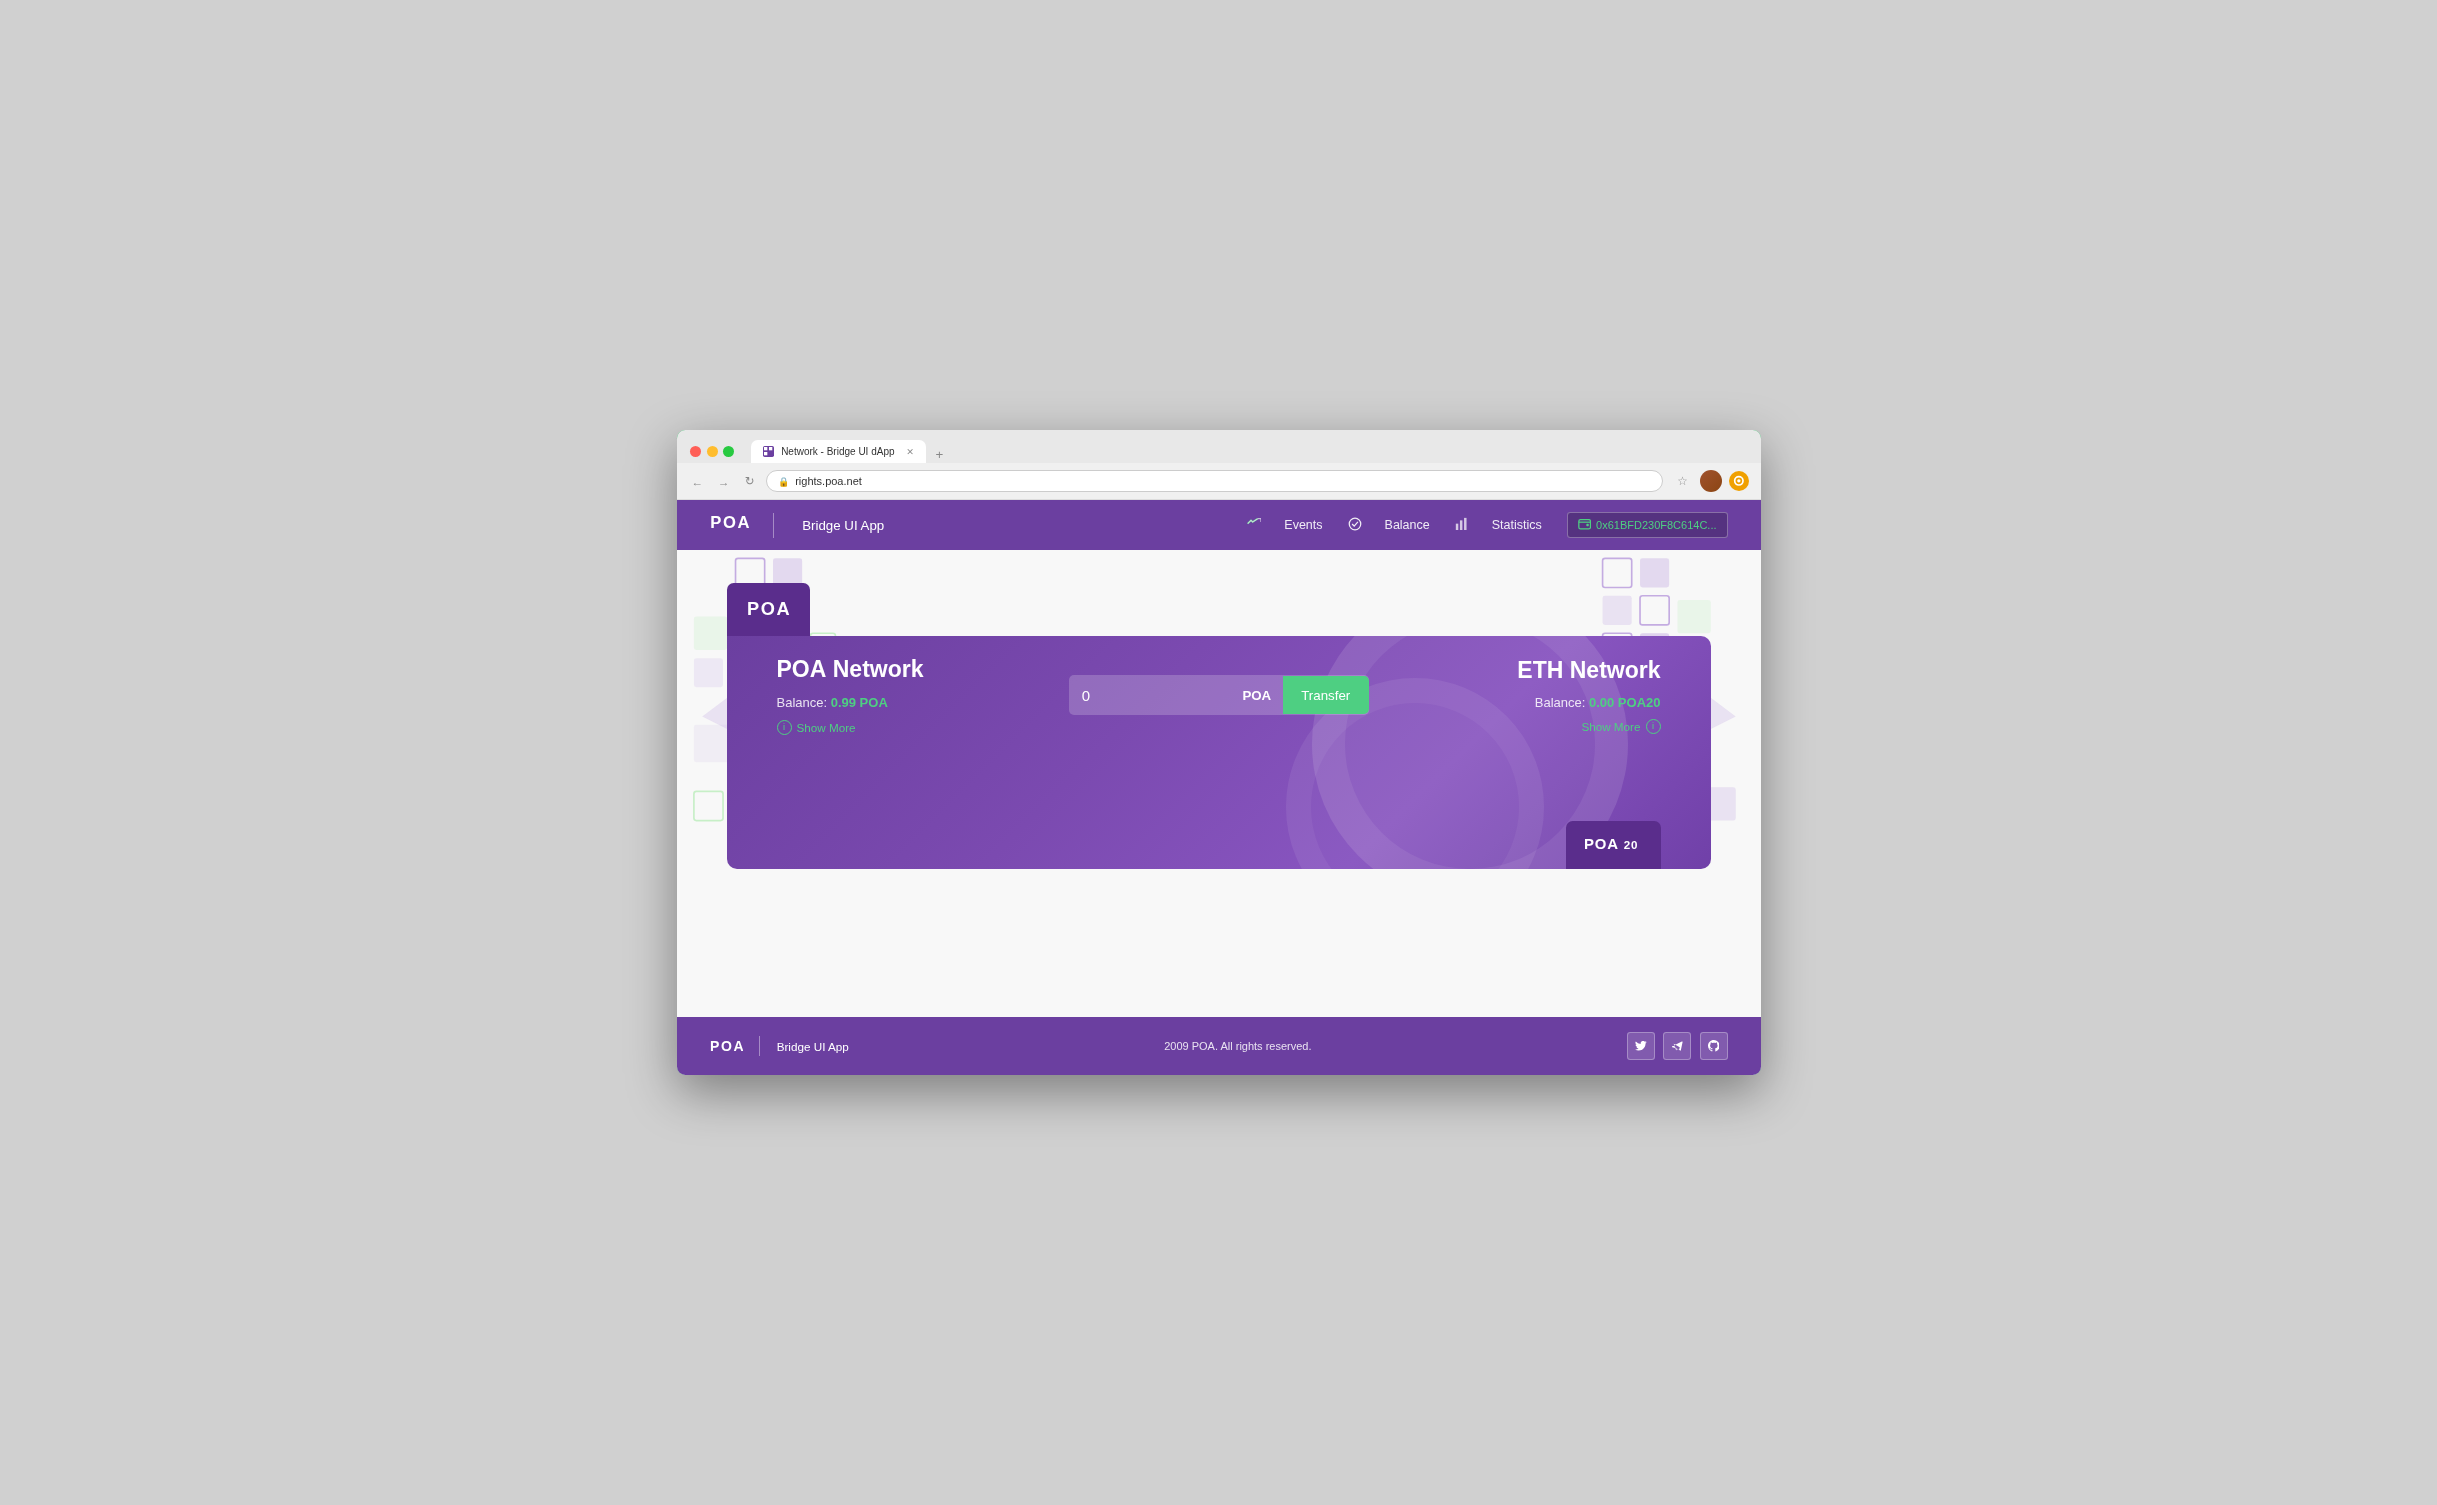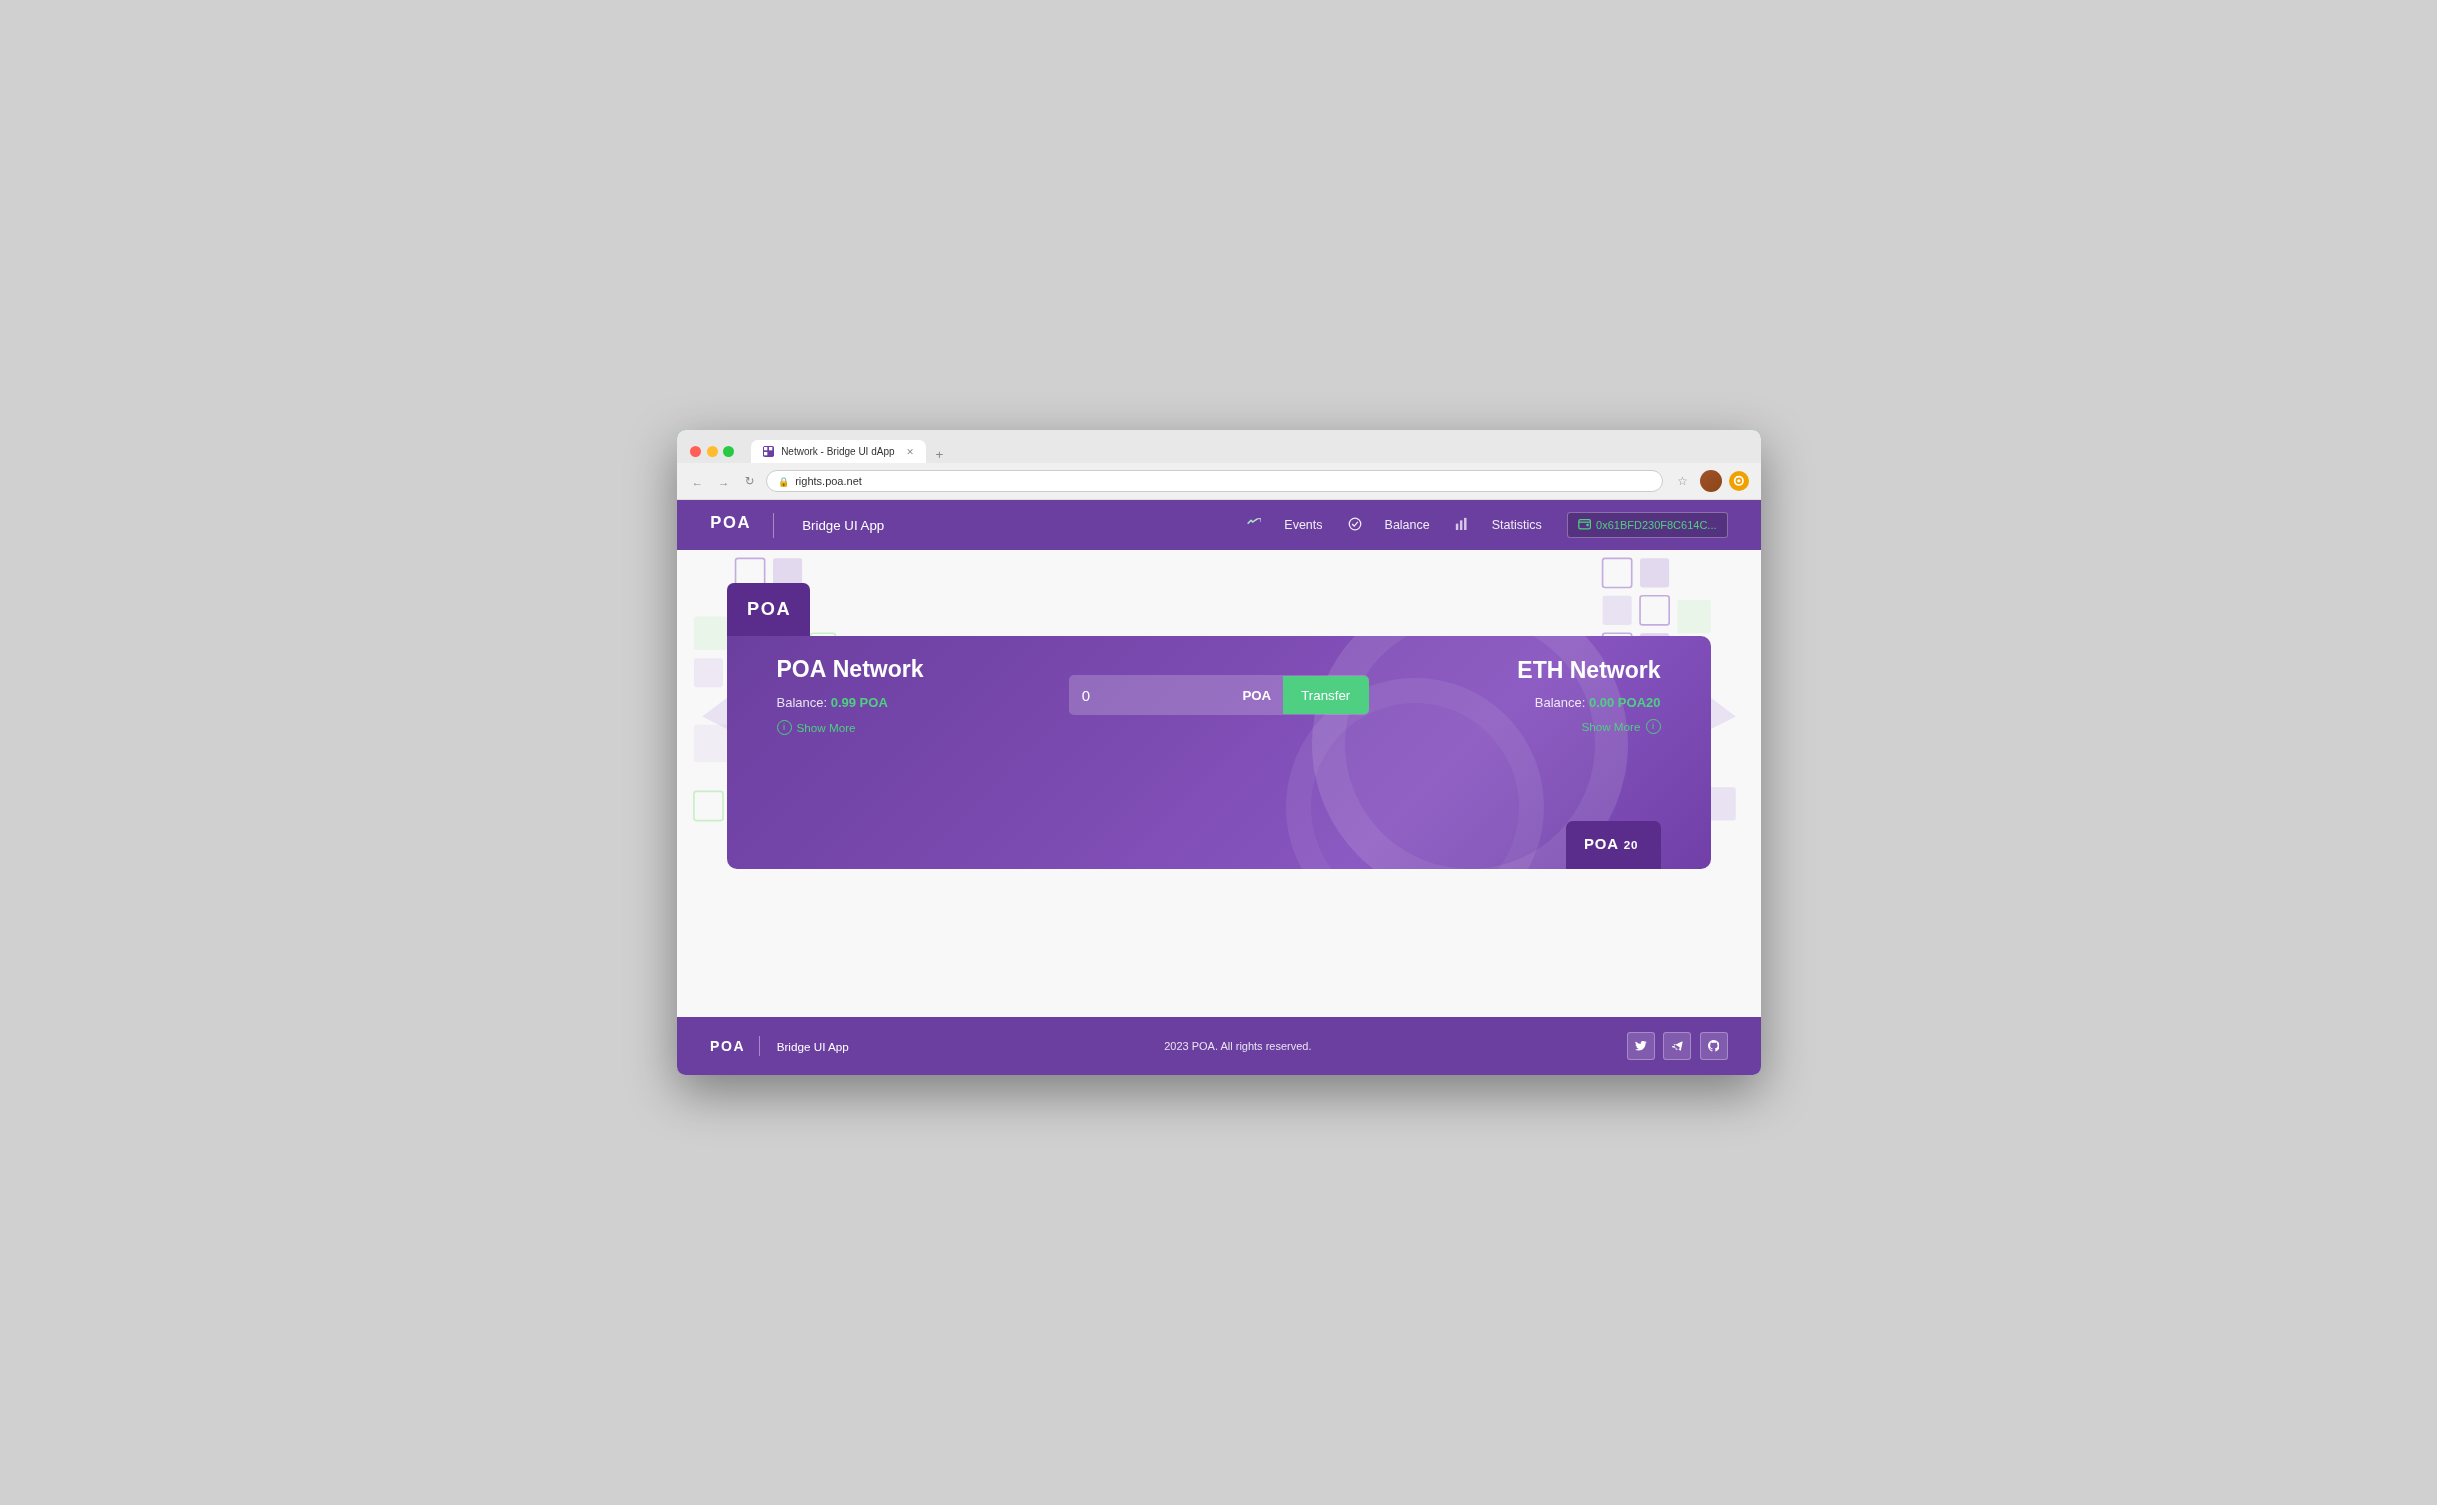--- a/index.html
+++ b/index.html
@@ -702,21 +702,21 @@
 
     <footer class="app-footer">
       <div class="footer-logo">
         <svg width="33" height="15" viewBox="0 0 40 18" fill="none">
           <text x="0" y="15" font-family="sans-serif" font-weight="900" font-size="17" fill="white" letter-spacing="2">POA</text>
         </svg>
         <div class="footer-divider"></div>
         <span style="color:white;font-size:11.7px;">Bridge UI App</span>
       </div>
       <div class="footer-center">
-        <span>2023 POA. All rights reserved.</span>
+        <span>2009 POA. All rights reserved.</span>
       </div>
       <div class="footer-social">
         <div class="social-btn">
           <svg width="11.7" height="10" viewBox="0 0 14 12" fill="white">
             <path d="M14 1.42a5.77 5.77 0 0 1-1.65.45A2.89 2.89 0 0 0 13.62.21a5.77 5.77 0 0 1-1.83.7A2.88 2.88 0 0 0 6.88 3.6a8.17 8.17 0 0 1-5.93-3A2.88 2.88 0 0 0 1.84 4.44a2.87 2.87 0 0 1-1.3-.36v.04a2.88 2.88 0 0 0 2.31 2.82 2.9 2.9 0 0 1-1.3.05 2.88 2.88 0 0 0 2.69 2A5.78 5.78 0 0 1 0 10.18 8.15 8.15 0 0 0 4.41 11.5C9.7 11.5 12.6 7.17 12.6 3.4c0-.12 0-.25-.01-.37A5.84 5.84 0 0 0 14 1.42z"></path>
           </svg>
         </div>
         <div class="social-btn">
           <svg width="11.7" height="10" viewBox="0 0 14 12" fill="white">
             <path d="M13.9 1.2L11.8 11a.6.6 0 0 1-.9.4L8 9.5l-1.5 1.4a.4.4 0 0 1-.6-.1L5 8.5 1.5 7.4a.6.6 0 0 1 0-1.1L13 .6a.6.6 0 0 1 .9.6zM5.7 8.6l.2 1.9.9-1L5.7 8.6zm-1-1l4.9 3.1.9-3.1-7.4-4.2L4.7 7.6z"></path>

